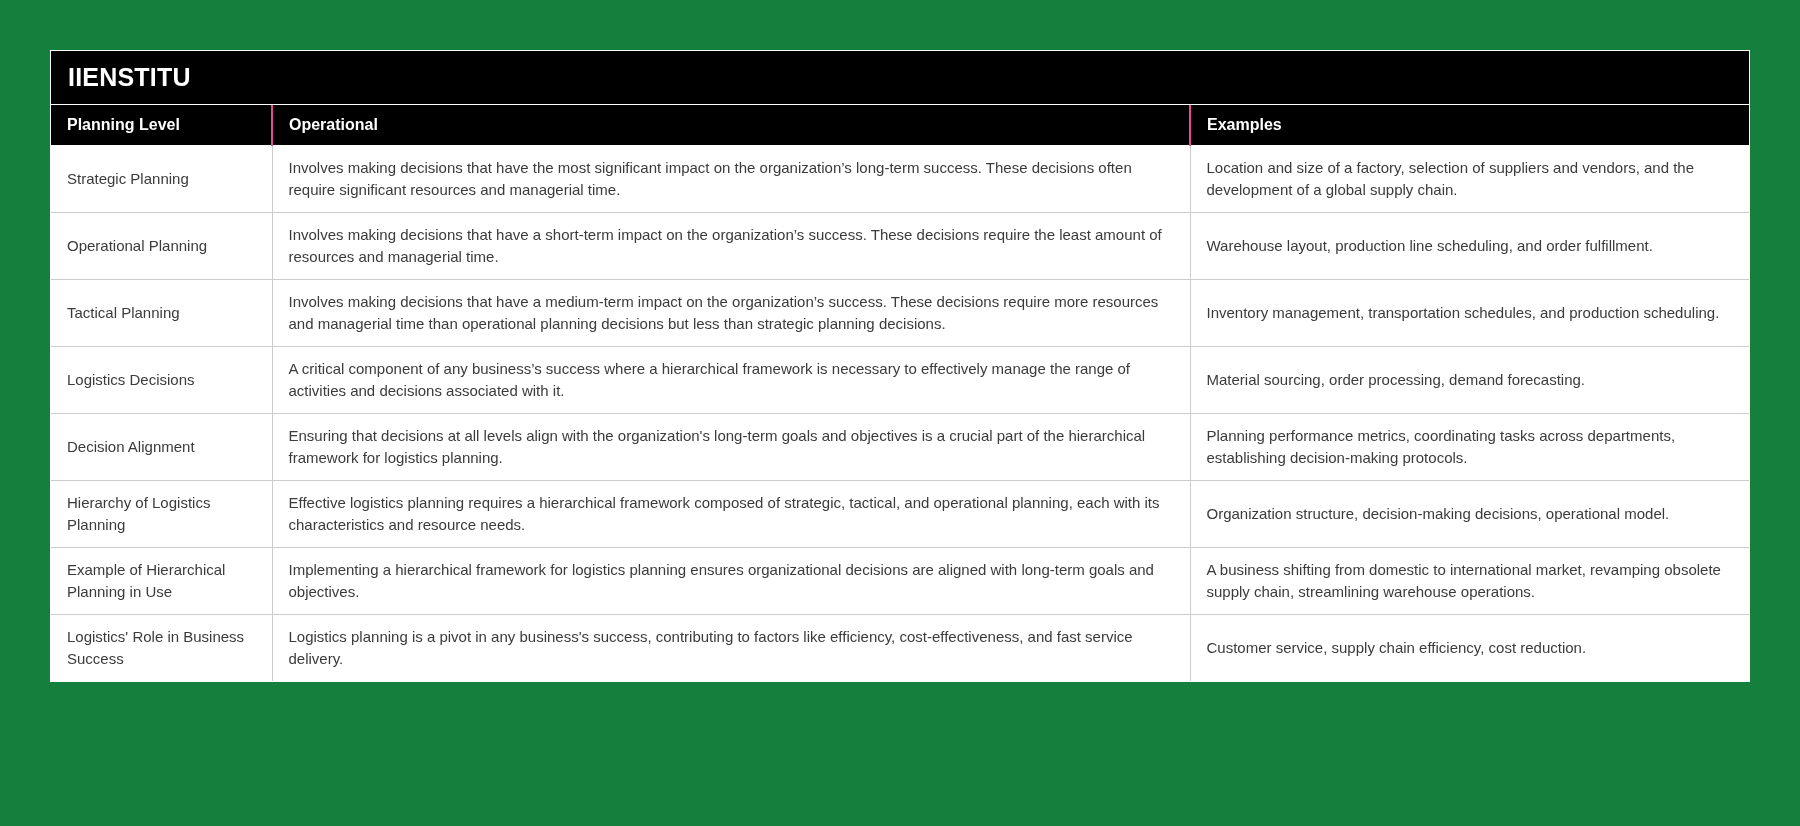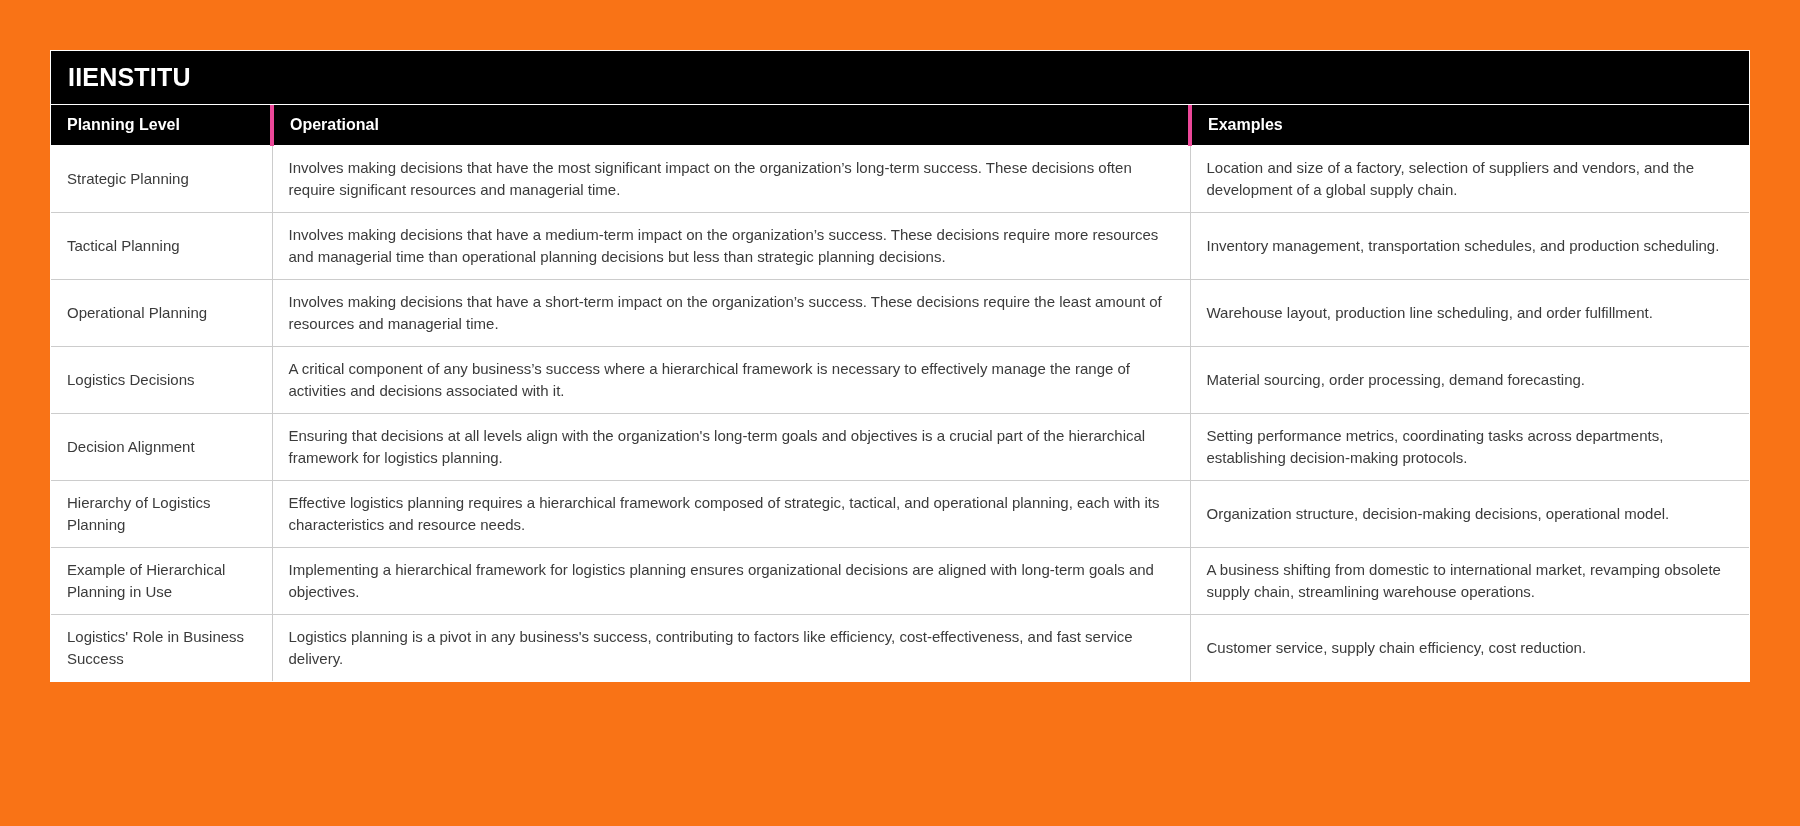--- a/index.html
+++ b/index.html
@@ -1,19 +1,19 @@
 <!DOCTYPE html>
 <html><head>
 <meta charset="utf-8">
 <style>
   html,body{margin:0;padding:0;background:#000000;}
   .page{
     position:relative;
     width:1800px;height:826px;
-    background:#f97316;
+    background:#15803d;
     font-family:"Liberation Sans", sans-serif;
     overflow:hidden;
   }
   .card{
     position:absolute;left:50px;top:50px;width:1700px;
     box-sizing:border-box;
     border:1px solid #ffffff;
     background:#000000;
   }
   .title-bar{
@@ -32,21 +32,21 @@
     table-layout:fixed;
   }
   col.c1{width:221px;}
   col.c2{width:918px;}
   col.c3{width:559px;}
   thead th{
     background:#000000;color:#ffffff;
     font-size:16px;font-weight:700;text-align:left;
     line-height:22px;
     padding:9px 16px;
-    border-right:4px solid #ec4899;
+    border-right:2px solid #ec4899;
     border-bottom:1px solid #ffffff;
   }
   thead th:last-child{border-right:none;}
   tbody td{
     background:#ffffff;color:#3b3b3b;
     font-size:15px;font-weight:400;
     line-height:22px;
     padding:11px 16px;
     vertical-align:middle;
     border-top:1px solid #cccccc;
@@ -78,38 +78,38 @@
           <th>Examples</th>
         </tr>
       </thead>
       <tbody>
         <tr>
           <td>Strategic Planning</td>
           <td>Involves making decisions that have the most significant impact on the organization’s long-term success. These decisions often require significant resources and managerial time.</td>
           <td>Location and size of a factory, selection of suppliers and vendors, and the development of a global supply chain.</td>
         </tr>
         <tr>
+          <td>Operational Planning</td>
+          <td>Involves making decisions that have a short-term impact on the organization’s success. These decisions require the least amount of resources and managerial time.</td>
+          <td>Warehouse layout, production line scheduling, and order fulfillment.</td>
+        </tr>
+        <tr>
           <td>Tactical Planning</td>
           <td>Involves making decisions that have a medium-term impact on the organization’s success. These decisions require more resources and managerial time than operational planning decisions but less than strategic planning decisions.</td>
           <td>Inventory management, transportation schedules, and production scheduling.</td>
-        </tr>
-        <tr>
-          <td>Operational Planning</td>
-          <td>Involves making decisions that have a short-term impact on the organization’s success. These decisions require the least amount of resources and managerial time.</td>
-          <td>Warehouse layout, production line scheduling, and order fulfillment.</td>
         </tr>
         <tr>
           <td>Logistics Decisions</td>
           <td>A critical component of any business’s success where a hierarchical framework is necessary to effectively manage the range of activities and decisions associated with it.</td>
           <td>Material sourcing, order processing, demand forecasting.</td>
         </tr>
         <tr>
           <td>Decision Alignment</td>
           <td>Ensuring that decisions at all levels align with the organization's long-term goals and objectives is a crucial part of the hierarchical framework for logistics planning.</td>
-          <td>Setting performance metrics, coordinating tasks across departments, establishing decision-making protocols.</td>
+          <td>Planning performance metrics, coordinating tasks across departments, establishing decision-making protocols.</td>
         </tr>
         <tr>
           <td>Hierarchy of Logistics Planning</td>
           <td>Effective logistics planning requires a hierarchical framework composed of strategic, tactical, and operational planning, each with its characteristics and resource needs.</td>
           <td>Organization structure, decision-making decisions, operational model.</td>
         </tr>
         <tr>
           <td>Example of Hierarchical Planning in Use</td>
           <td>Implementing a hierarchical framework for logistics planning ensures organizational decisions are aligned with long-term goals and objectives.</td>
           <td>A business shifting from domestic to international market, revamping obsolete supply chain, streamlining warehouse operations.</td>

